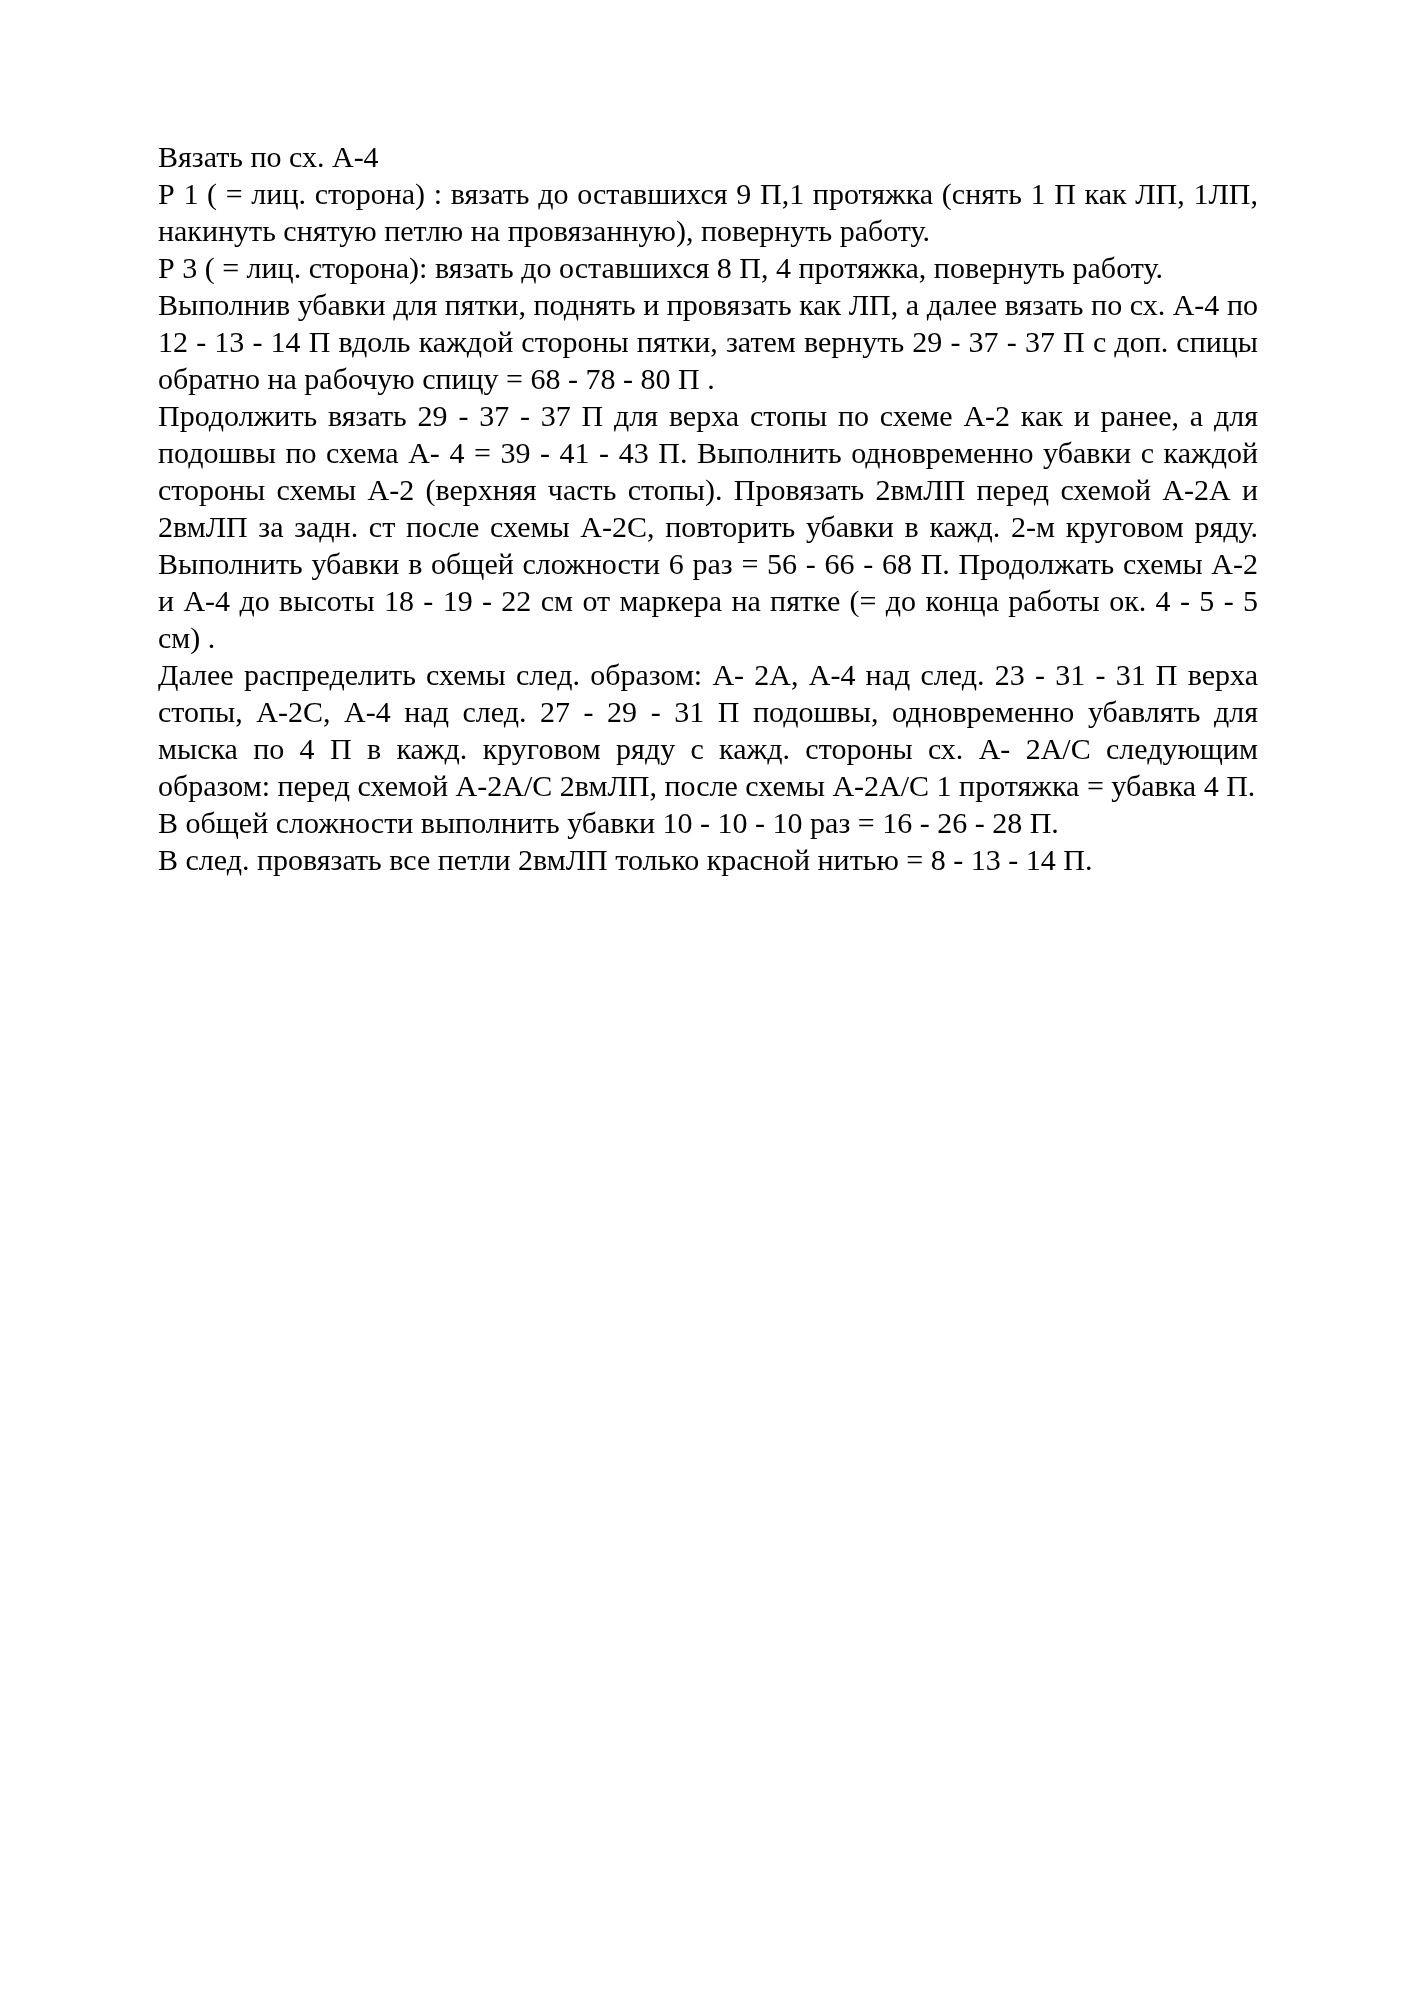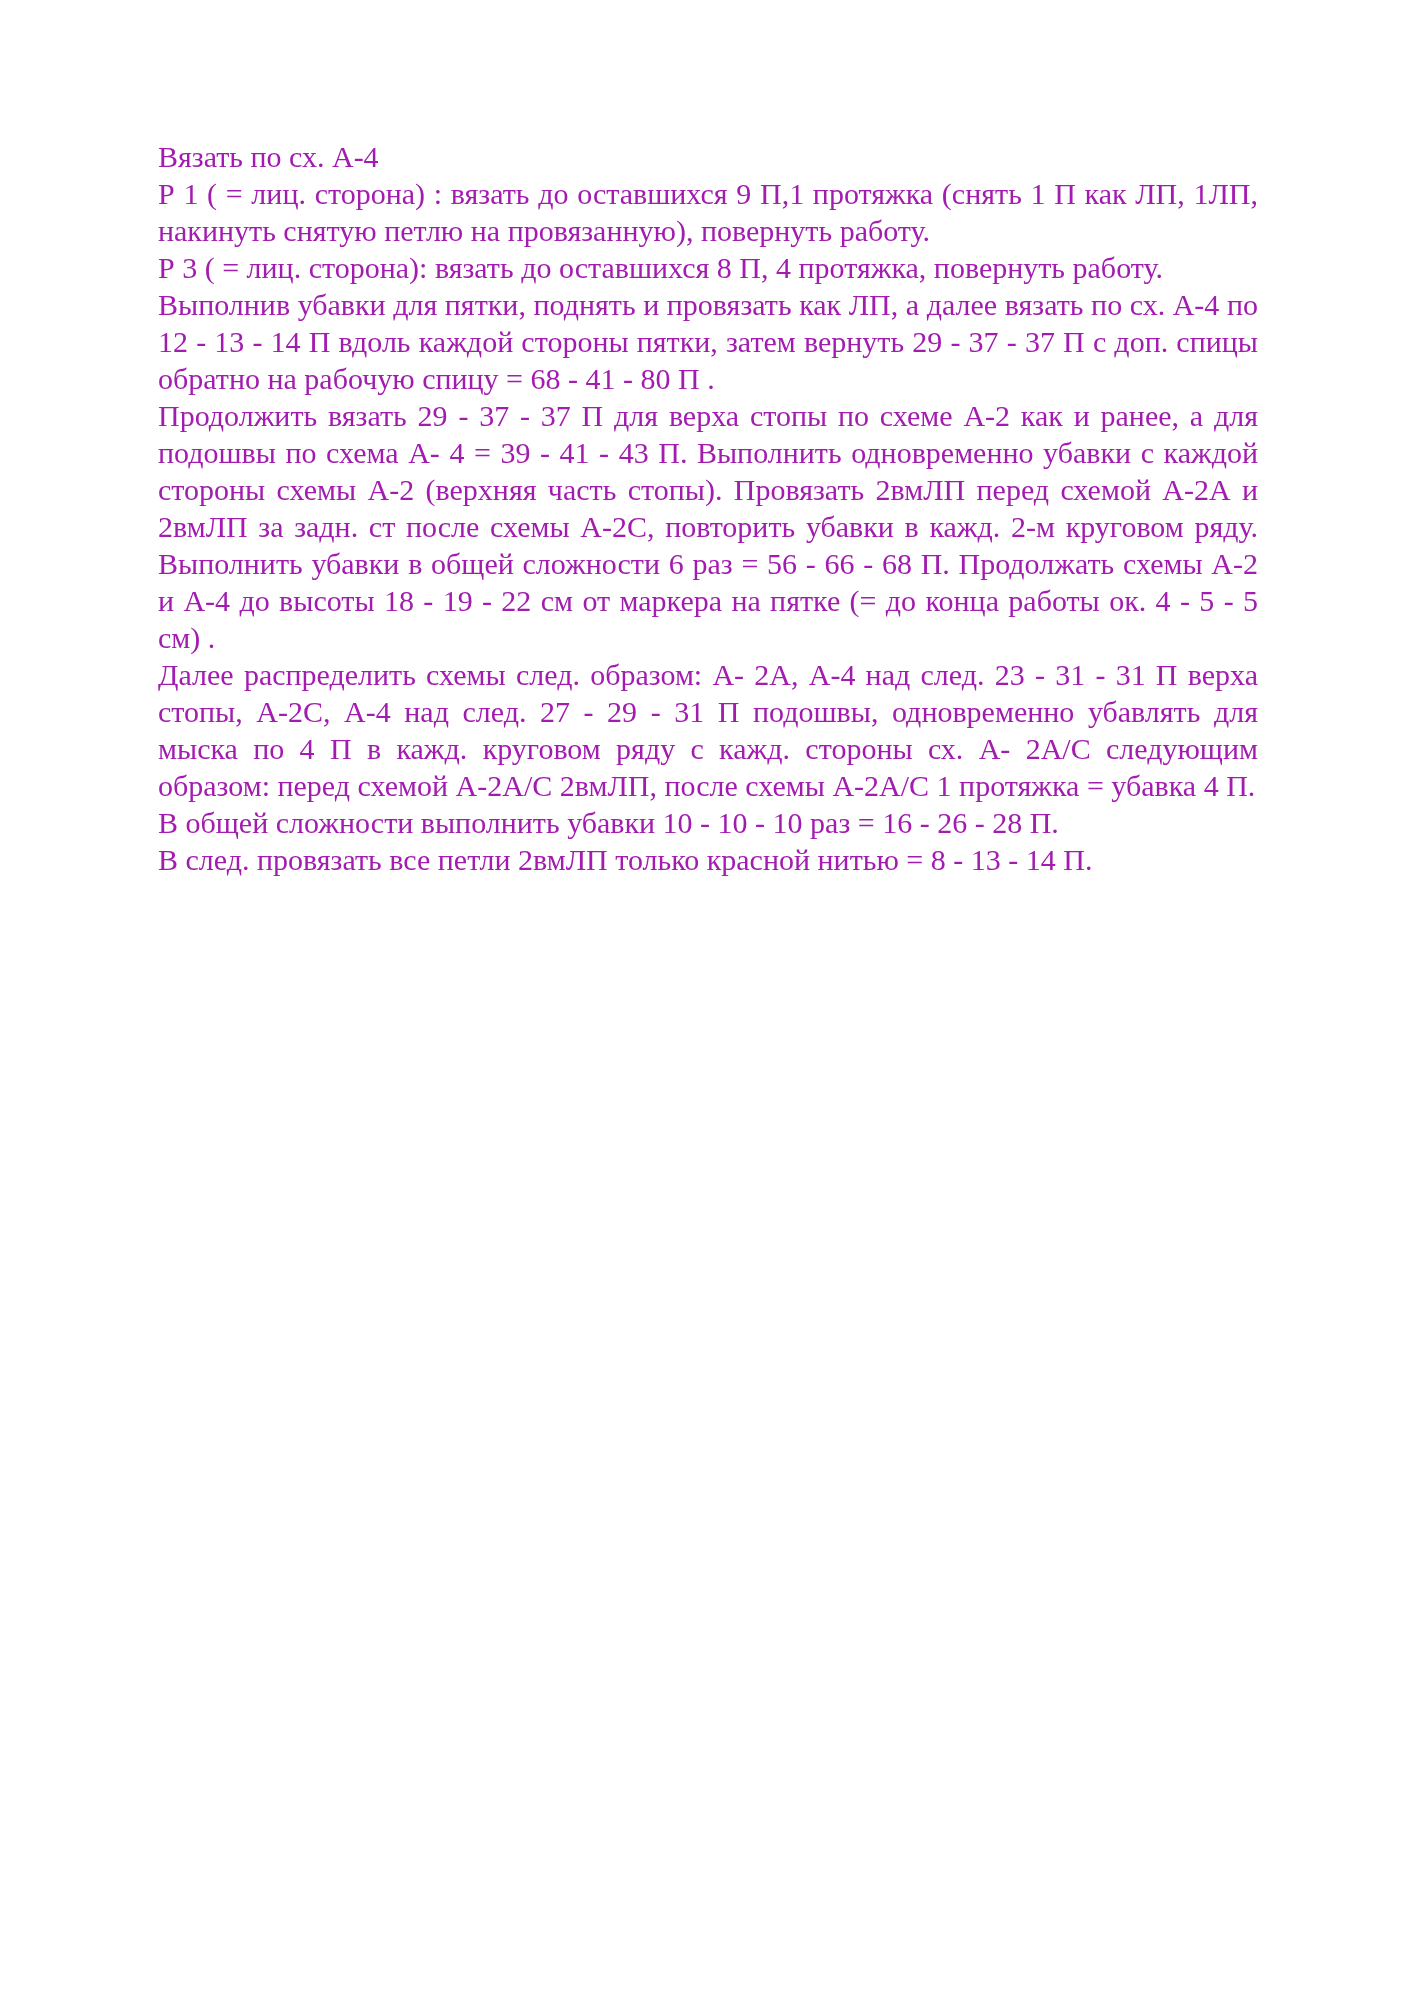--- a/index.html
+++ b/index.html
@@ -14,37 +14,37 @@
     height: 2000px;
     background: #ffffff;
     margin: 0 auto;
     overflow: hidden;
   }
   .text-block {
     position: absolute;
     left: 158px;
     top: 138px;
     width: 1100px;
-    color: #a21caf;
+    color: #000000;
     font-size: 30px;
     line-height: 37px;
     text-align: justify;
   }
   .text-block p {
     margin: 0;
     padding: 0;
   }
 </style>
 </head>
 <body>
 
 <div class="page">
   <div class="text-block">
     <p>Вязать по сх. А-4</p>
     <p>Р 1 ( = лиц. сторона) : вязать до оставшихся 9 П,1 протяжка (снять 1 П как ЛП, 1ЛП, накинуть снятую петлю на провязанную), повернуть работу.</p>
     <p>Р 3 ( = лиц. сторона): вязать до оставшихся 8 П, 4 протяжка, повернуть работу.</p>
-    <p>Выполнив убавки для пятки, поднять и провязать как ЛП, а далее вязать по сх. А-4 по 12 - 13 - 14 П вдоль каждой стороны пятки, затем вернуть 29 - 37 - 37 П с доп. спицы обратно на рабочую спицу = 68 - 41 - 80 П .</p>
+    <p>Выполнив убавки для пятки, поднять и провязать как ЛП, а далее вязать по сх. А-4 по 12 - 13 - 14 П вдоль каждой стороны пятки, затем вернуть 29 - 37 - 37 П с доп. спицы обратно на рабочую спицу = 68 - 78 - 80 П .</p>
     <p>Продолжить вязать 29 - 37 - 37 П для верха стопы по схеме А-2 как и ранее, а для подошвы по схема А- 4 = 39 - 41 - 43 П. Выполнить одновременно убавки с каждой стороны схемы А-2 (верхняя часть стопы). Провязать 2вмЛП перед схемой А-2А и 2вмЛП за задн. ст после схемы А-2С, повторить убавки в кажд. 2-м круговом ряду. Выполнить убавки в общей сложности 6 раз = 56 - 66 - 68 П. Продолжать схемы А-2 и А-4 до высоты 18 - 19 - 22 см от маркера на пятке (= до конца работы ок. 4 - 5 - 5 см) .</p>
     <p>Далее распределить схемы след. образом: А- 2А, А-4 над след. 23 - 31 - 31 П верха стопы, А-2С, А-4 над след. 27 - 29 - 31 П подошвы, одновременно убавлять для мыска по 4 П в кажд. круговом ряду с кажд. стороны сх. А- 2А/С следующим образом: перед схемой А-2А/С 2вмЛП, после схемы А-2А/С 1 протяжка = убавка 4 П.</p>
     <p>В общей сложности выполнить убавки 10 - 10 - 10 раз = 16 - 26 - 28 П.</p>
     <p>В след. провязать все петли 2вмЛП только красной нитью = 8 - 13 - 14 П.</p>
   </div>
 </div>
 
 </body></html>

